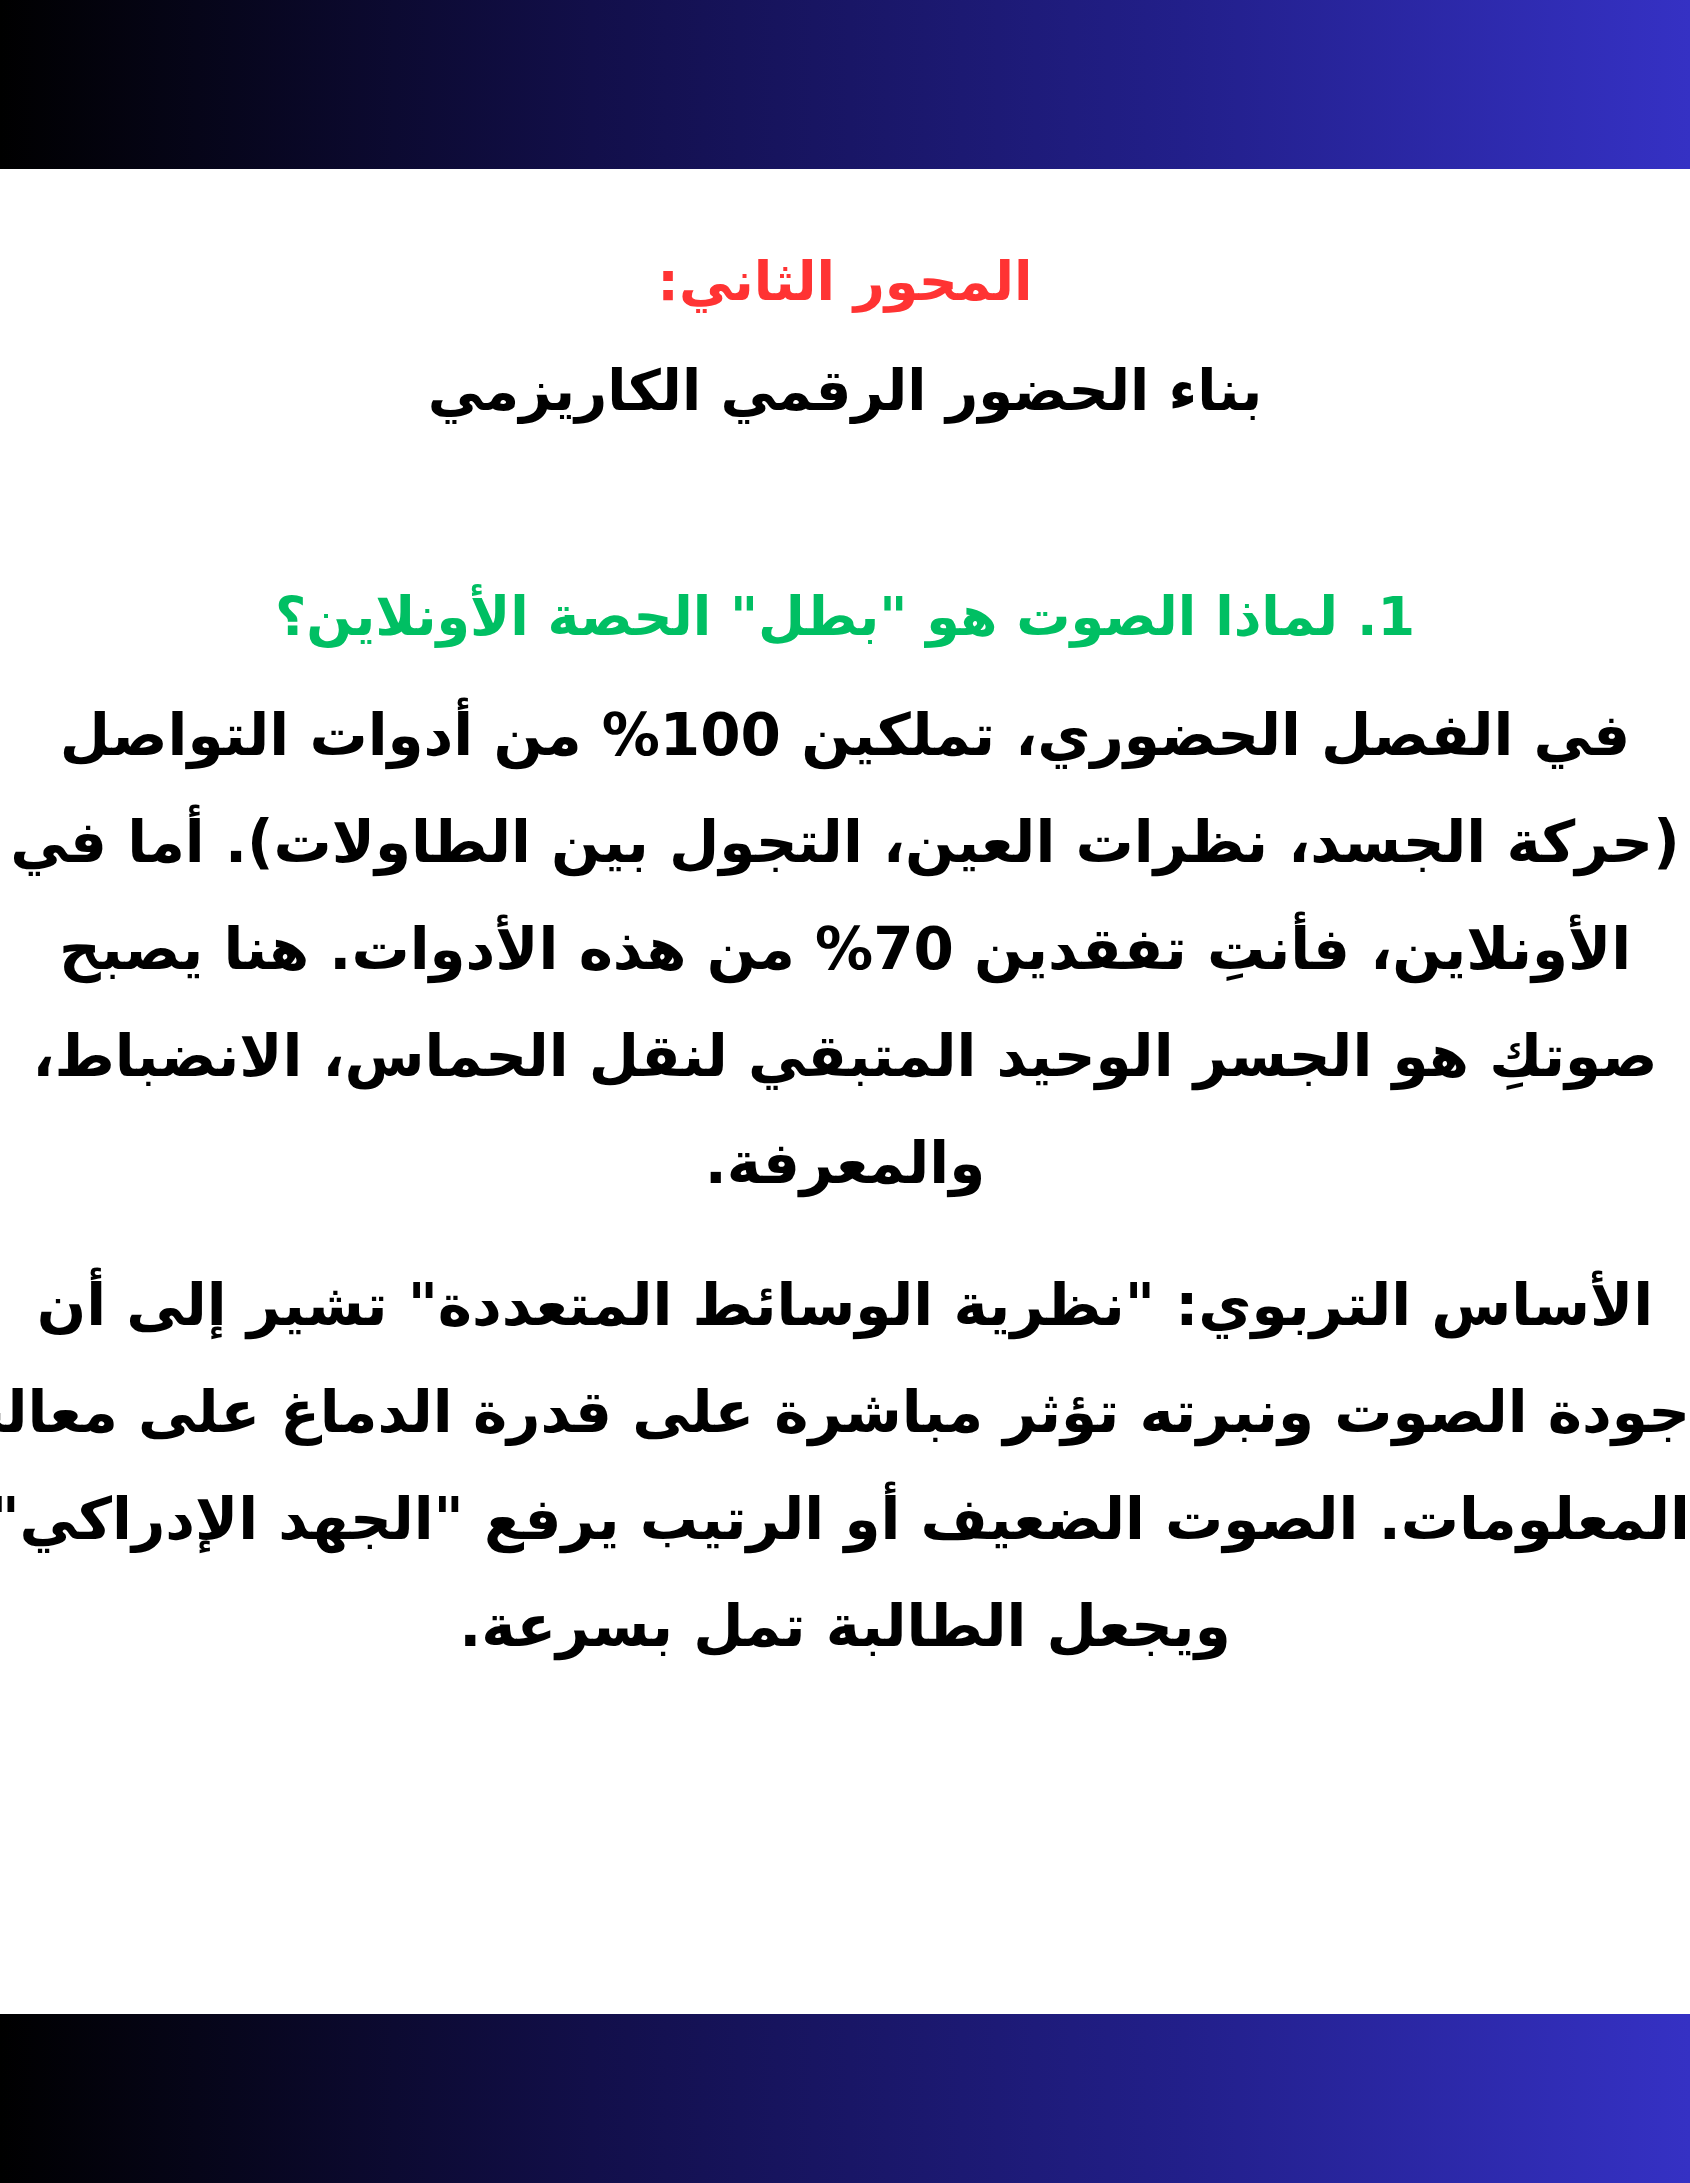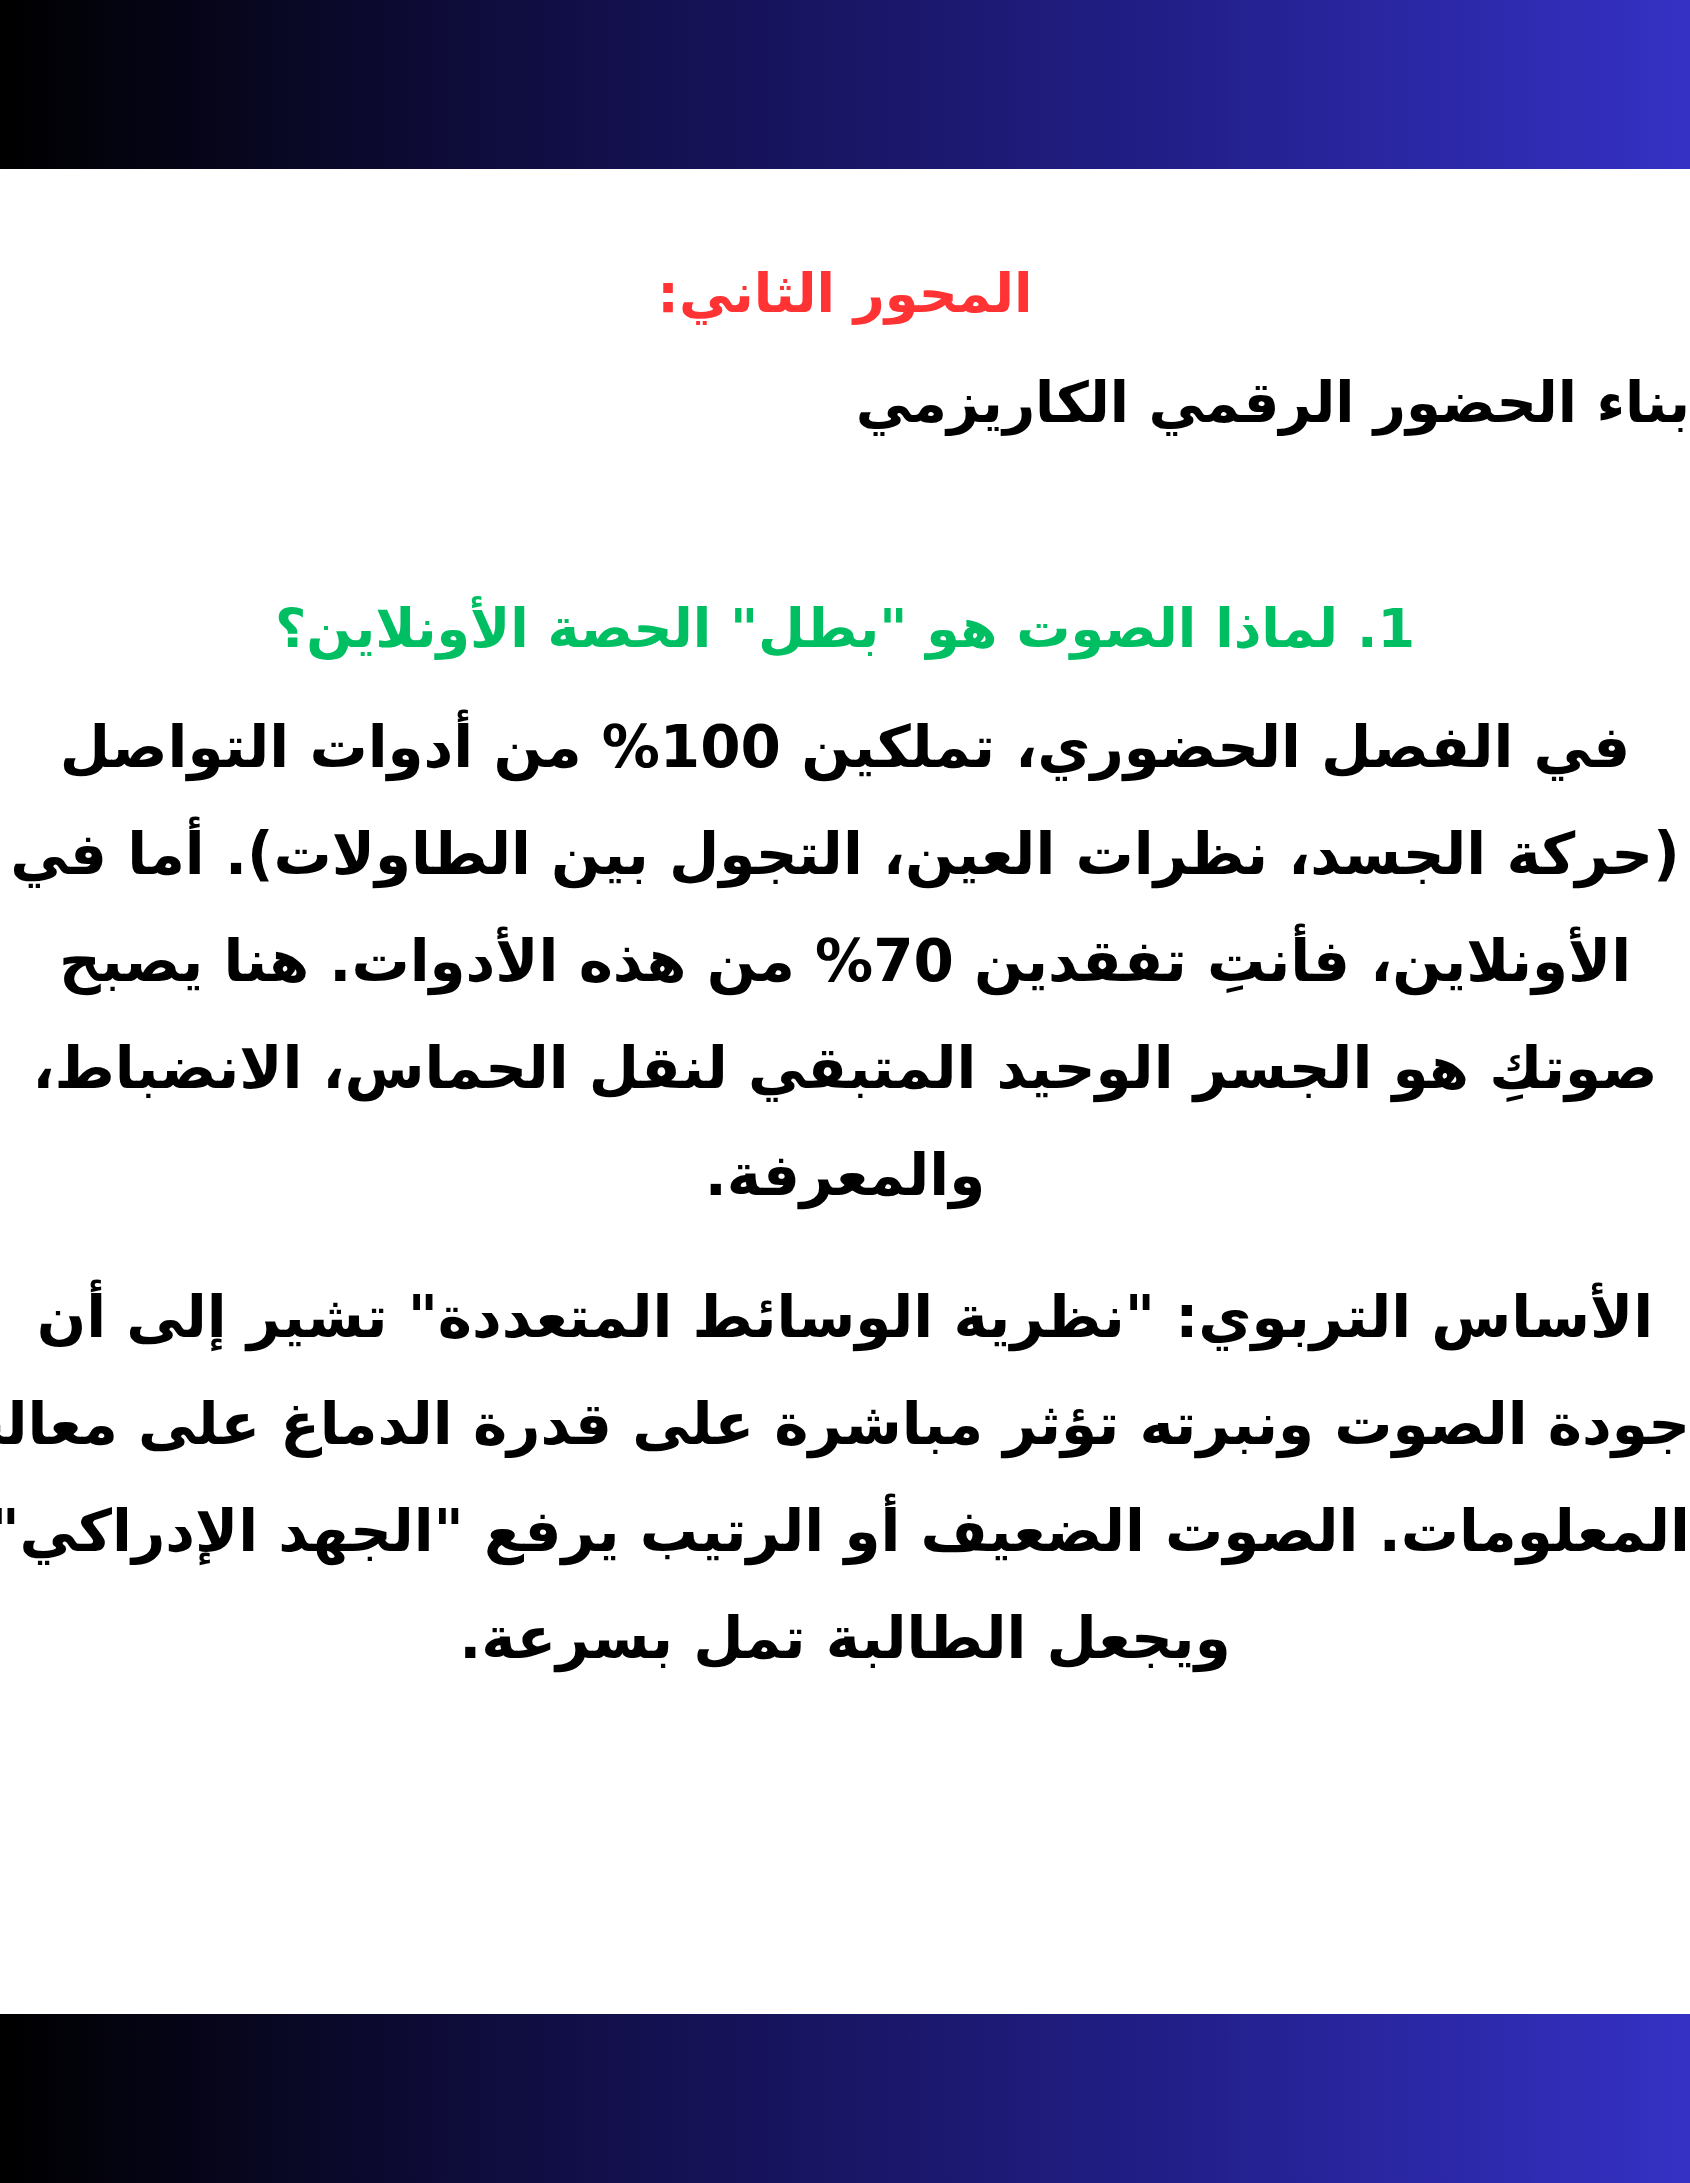--- a/index.html
+++ b/index.html
@@ -19,21 +19,21 @@
       left: 0;
       width: 1690px;
       background: linear-gradient(to right, #000000 0%, #120f4a 35%, #221f8a 70%, #3531c4 100%);
     }
     .band.top { top: 0; height: 169px; }
     .band.bottom { top: 2014px; height: 169px; }
 
     .content {
       position: absolute;
       left: 0;
-      top: 181px;
+      top: 169px;
       width: 1652px;
       height: 1846px;
       direction: rtl;
       text-align: center;
     }
     .line {
       position: absolute;
       left: 0;
       width: 1690px;
       text-align: center;
@@ -59,21 +59,21 @@
       font-size: 58px;
     }
   </style>
 </head>
 <body>
 
 <div class="band top"></div>
 
 <div class="content">
   <div class="line title-red" style="top:86px;">المحور الثاني:</div>
-  <div class="line title-black" style="top:194px;text-align:right;">بناء الحضور الرقمي الكاريزمي</div>
+  <div class="line title-black" style="top:194px;">بناء الحضور الرقمي الكاريزمي</div>
   <div class="line heading-green" style="top:421px;">1. لماذا الصوت هو "بطل" الحصة الأونلاين؟</div>
 
   <div>
     <div class="line body-line" style="top:537px;">في الفصل الحضوري، تملكين 100% من أدوات التواصل</div>
     <div class="line body-line" style="top:644px;">(حركة الجسد، نظرات العين، التجول بين الطاولات). أما في</div>
     <div class="line body-line" style="top:751px;text-align:center;">الأونلاين، فأنتِ تفقدين 70% من هذه الأدوات. هنا يصبح</div>
     <div class="line body-line" style="top:858px;">صوتكِ هو الجسر الوحيد المتبقي لنقل الحماس، الانضباط،</div>
     <div class="line body-line" style="top:965px;">والمعرفة.</div>
   </div>
 

